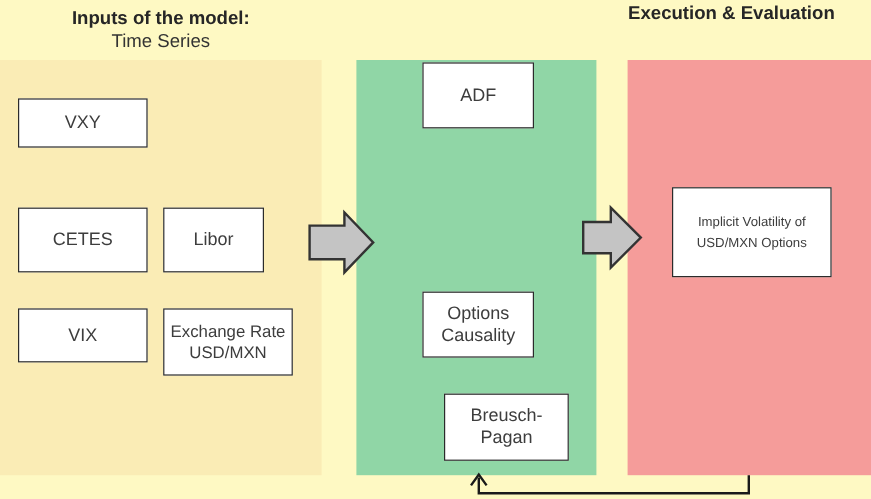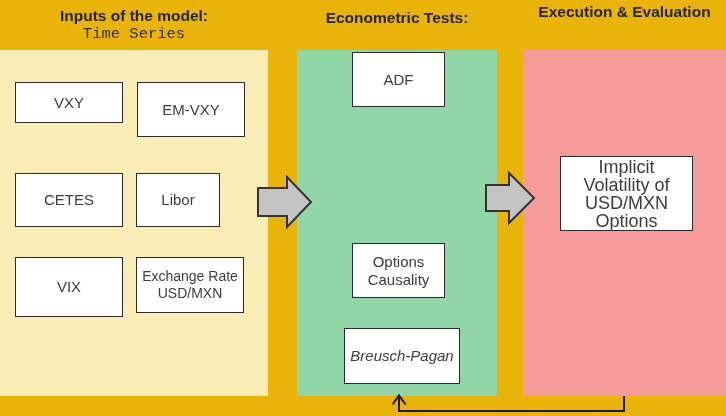--- a/index.html
+++ b/index.html
@@ -1,75 +1,75 @@
 <!DOCTYPE html>
 <html><head>
 <meta charset="utf-8">
 <style>
   html, body { margin: 0; padding: 0; background: #ffffff; }
   .canvas {
     position: relative;
     width: 726px;
     height: 416px;
-    background: #eab308;
+    background: #fef9c3;
     font-family: "Liberation Sans", "DejaVu Sans", sans-serif;
     overflow: hidden;
   }
   .panel {
     position: absolute;
     top: 50px;
     height: 346px;
   }
   .panel-inputs   { left: 0;    width: 268px; }
   .panel-tests    { left: 297px; width: 200px; }
   .panel-execution{ left: 523px; width: 203px; }
 
   .col-header {
     position: absolute;
     text-align: center;
     color: #262626;
     font-size: 15.5px;
     line-height: 19px;
   }
   .col-header .title   { font-weight: 700; }
-  .col-header .subtitle{ font-weight: 400; color: #333333; font-family: Liberation Mono, monospace; }
+  .col-header .subtitle{ font-weight: 400; color: #333333; }
   .hdr-inputs    { left: 0;     top: 6px;  width: 268px; }
   .hdr-tests     { left: 297px; top: 8px;  width: 200px; }
-  .hdr-execution { left: 523px; top: 2px;  width: 203px; }
+  .hdr-execution { left: 508px; top: 2px;  width: 203px; }
 
   .node {
     position: absolute;
     background: #ffffff;
     border: 1.5px solid #2b2b2b;
     display: flex;
     align-items: center;
     justify-content: center;
     text-align: center;
     color: #3d3d3d;
     font-size: 15px;
     line-height: 18px;
     box-sizing: border-box;
     padding: 2px 4px;
   }
   .node.small { font-size: 14px; line-height: 17px; }
-  .node.med   { font-size: 18px; line-height: 18px; }
+  .node.med   { font-size: 11px; line-height: 18px; }
 
   
   .n-vxy      { left: 15px;  top: 82px;  width: 108px; height: 41px; }
   .n-emvxy    { left: 137px; top: 82px;  width: 108px; height: 55px; }
   .n-cetes    { left: 15px;  top: 173px; width: 108px; height: 54px; }
   .n-libor    { left: 136px; top: 173px; width: 84px; height: 54px; }
-  .n-vix      { left: 15px;  top: 257px; width: 108px; height: 60px; text-align: center; }
+  .n-vix      { left: 15px;  top: 257px; width: 108px; height: 45px; text-align: center; }
   .n-exchange { left: 136px; top: 257px; width: 108px; height: 56px; text-align: center; }
 
   
   .n-adf      { left: 352px; top: 52px;  width: 93px; height: 55px; text-align: center; }
   .n-durbin   { left: 352px; top: 155px; width: 93px; height: 55px; }
   .n-granger  { left: 352px; top: 243px; width: 93px; height: 55px; }
-  .n-breusch  { left: 344px; top: 328px; width: 116px; height: 56px; font-style: italic; }
+  .n-breusch  { left: 370px; top: 328px; width: 104px; height: 56px; }
 
   
   .n-implicit { left: 560px; top: 156px; width: 133px; height: 75px; }
 
   .arrow-layer {
     position: absolute;
     left: 0; top: 0;
     width: 726px; height: 416px;
     pointer-events: none;
   }
@@ -80,30 +80,25 @@
 <div class="canvas">
 
   <div class="panel panel-inputs" style="background-color: rgb(250, 236, 181);"></div>
   <div class="panel panel-tests" style="background-color: rgb(144, 214, 166);"></div>
   <div class="panel panel-execution" style="background-color: rgb(245, 156, 154);"></div>
 
   <div class="col-header hdr-inputs">
     <div class="title">Inputs of the model:</div>
     <div class="subtitle">Time Series</div>
   </div>
-  <div class="col-header hdr-tests">
-    <div class="title">Econometric Tests:</div>
-    <div class="subtitle"></div>
-  </div>
   <div class="col-header hdr-execution">
     <div class="title">Execution &amp; Evaluation</div>
   </div>
 
   <div class="node n-vxy">VXY</div>
-  <div class="node n-emvxy">EM-VXY</div>
   <div class="node n-cetes">CETES</div>
   <div class="node n-libor">Libor</div>
   <div class="node n-vix">VIX</div>
   <div class="node n-exchange small">Exchange Rate USD/MXN</div>
 
   <div class="node n-adf">ADF</div>
   <div class="node n-granger">Options Causality</div>
   <div class="node n-breusch">Breusch-Pagan</div>
 
   <div class="node n-implicit med">Implicit Volatility of USD/MXN Options</div>

